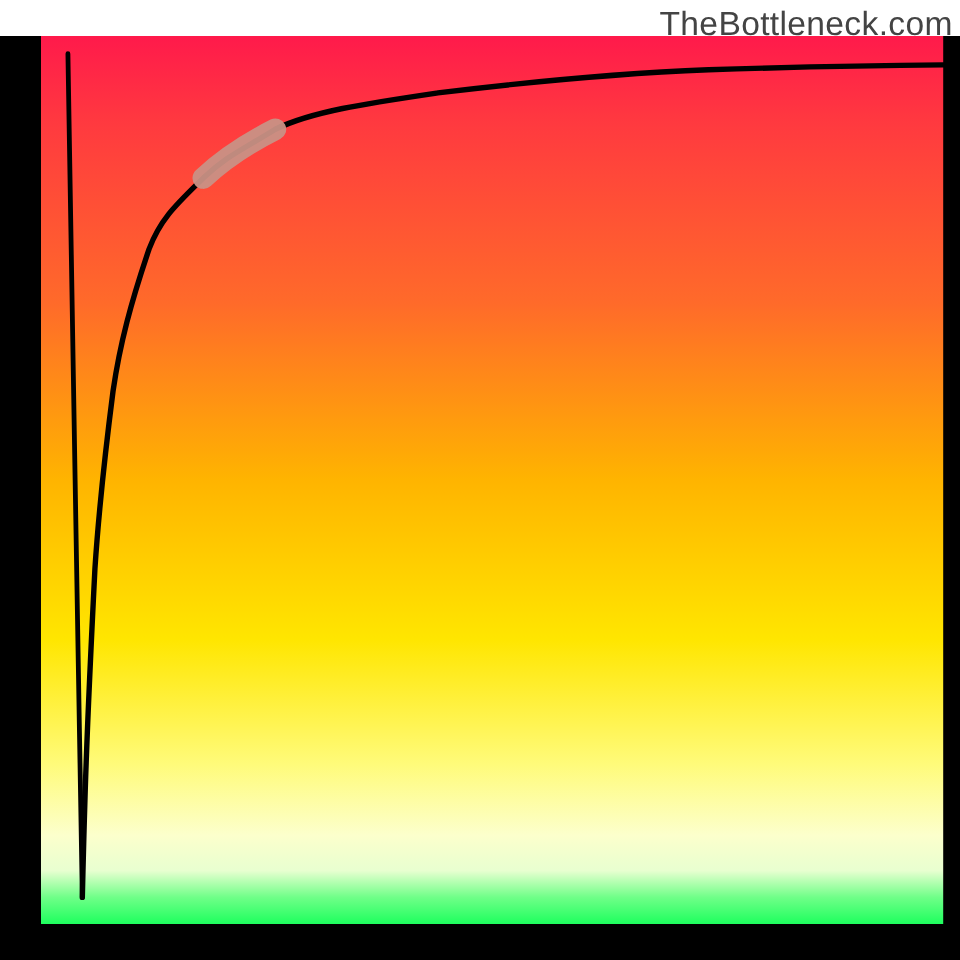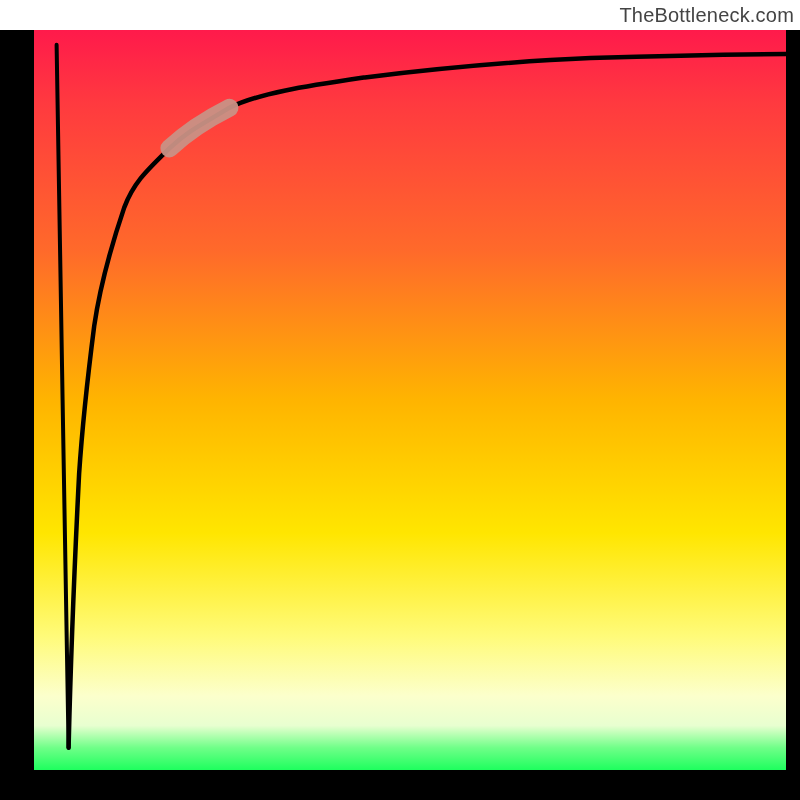--- a/index.html
+++ b/index.html
@@ -75,21 +75,21 @@
     right: 0;
     top: 0;
     height: 30px;
     background: #fff;
   }
   .attribution {
     position: absolute;
     top: 4px;
     right: 6px;
     color: #444;
-    font-size: 20px;
+    font-size: 28px;
     letter-spacing: 0.01em;
   }
   svg.curve {
     position: absolute;
     left: 34px;
     top: 30px;
     width: 752px;
     height: 740px;
     overflow: visible;
   }

